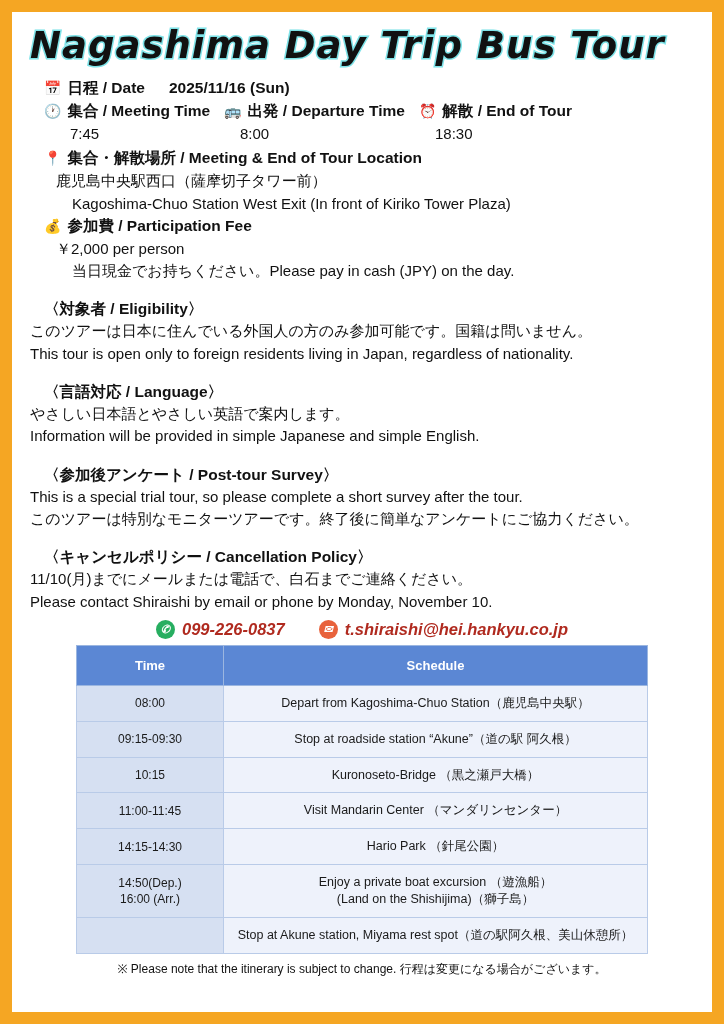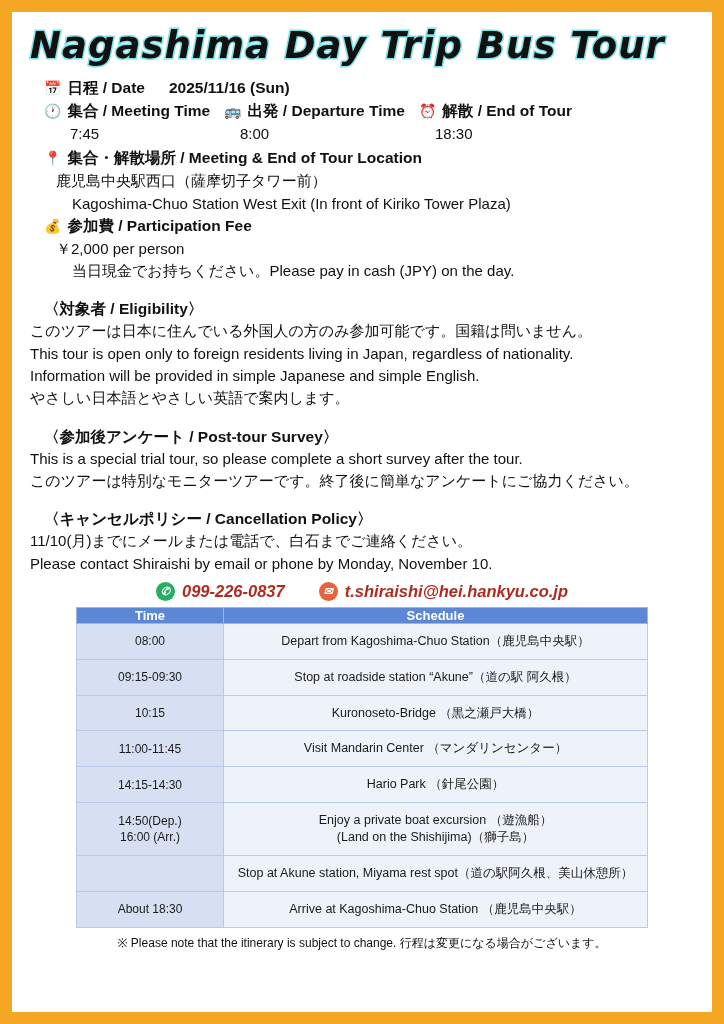--- a/index.html
+++ b/index.html
@@ -110,21 +110,21 @@
     width: 572px;
     margin: 4px auto 0 auto;
     font-size: 12.5px;
     color: #1a1a1a;
   }
   th {
     background: #5b87d4;
     color: #ffffff;
     font-weight: bold;
     border: 1px solid #9bb6e0;
-    padding: 0 4px;
+    padding: 12px 4px;
     font-size: 13px;
   }
   th.time-col { width: 136px; }
   td {
     border: 1px solid #b9cbe8;
     padding: 9px 5px;
     text-align: center;
     line-height: 1.35;
   }
   td.time {
@@ -186,22 +186,23 @@
       <span class="ico">💰</span>
       <span class="bold">参加費 / Participation Fee</span>
     </div>
     <div class="sub-line ind1">￥2,000 per person</div>
     <div class="sub-line ind2">当日現金でお持ちください。Please pay in cash (JPY) on the day.</div>
 
     <div class="head-line ind-h">〈対象者 / Eligibility〉</div>
     <div class="sub-line">このツアーは日本に住んでいる外国人の方のみ参加可能です。国籍は問いません。</div>
     <div class="sub-line">This tour is open only to foreign residents living in Japan, regardless of nationality.</div>
 
+    <div class="head-line ind-h">〈言語対応 / Language〉</div>
+    <div class="sub-line">やさしい日本語とやさしい英語で案内します。</div>
     <div class="sub-line">Information will be provided in simple Japanese and simple English.</div>
-    <div class="sub-line">やさしい日本語とやさしい英語で案内します。</div>
 
     <div class="head-line ind-h">〈参加後アンケート / Post-tour Survey〉</div>
     <div class="sub-line">This is a special trial tour, so please complete a short survey after the tour.</div>
     <div class="sub-line">このツアーは特別なモニターツアーです。終了後に簡単なアンケートにご協力ください。</div>
 
     <div class="head-line ind-h">〈キャンセルポリシー / Cancellation Policy〉</div>
     <div class="sub-line">11/10(月)までにメールまたは電話で、白石までご連絡ください。</div>
     <div class="sub-line">Please contact Shiraishi by email or phone by Monday, November 10.</div>
   </div>
 
@@ -245,21 +246,17 @@
           <td class="sched">Hario Park （針尾公園）</td>
         </tr>
         <tr>
           <td class="time">14:50(Dep.)<br>16:00 (Arr.)</td>
           <td class="sched">Enjoy a private boat excursion （遊漁船）<br>(Land on the Shishijima)（獅子島）</td>
         </tr>
         <tr>
           <td class="time"></td>
           <td class="sched">Stop at Akune station, Miyama rest spot（道の駅阿久根、美山休憩所）</td>
         </tr>
-        <tr>
-          <td class="time">About 18:30</td>
-          <td class="sched">Arrive at Kagoshima-Chuo Station （鹿児島中央駅）</td>
-        </tr>
       </tbody>
   </table>
 
   <div class="note">※ Please note that the itinerary is subject to change. 行程は変更になる場合がございます。</div>
 </div>
 
 </body></html>

